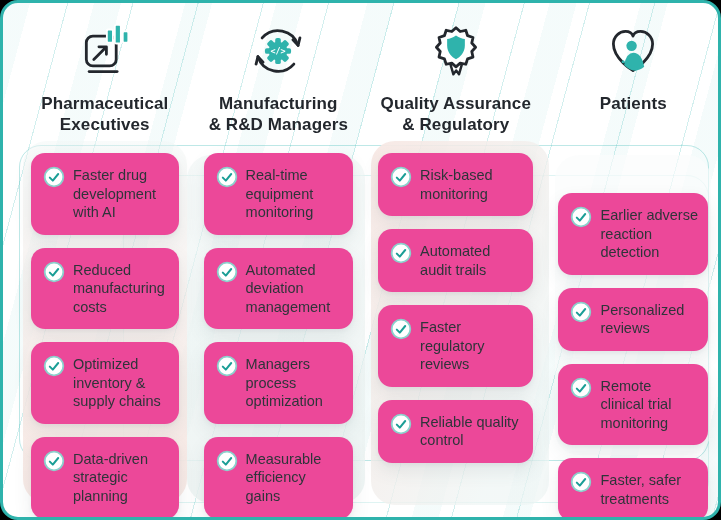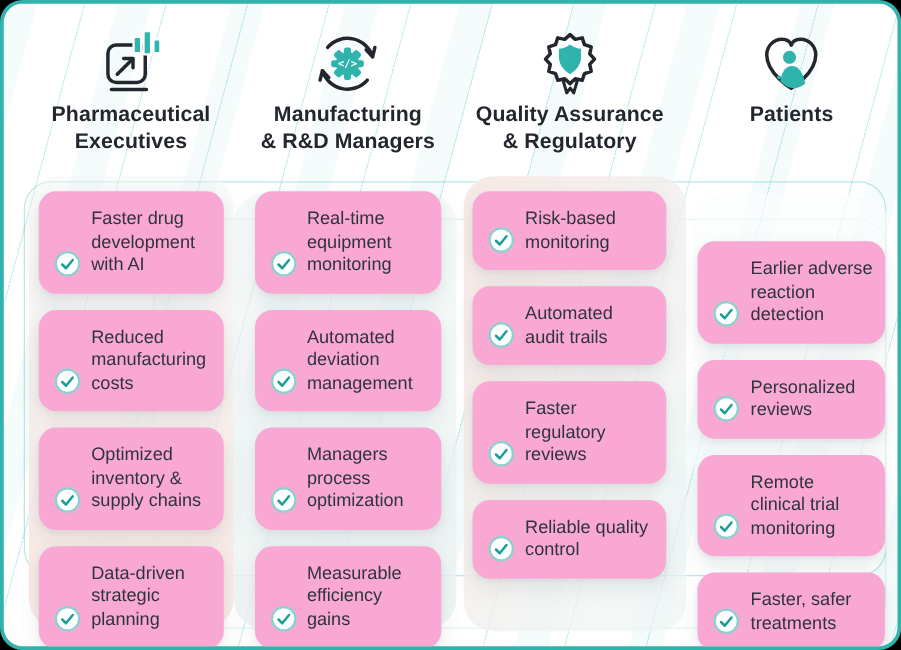--- a/index.html
+++ b/index.html
@@ -26,27 +26,27 @@
   .panel-3{left:368px;top:138px;width:178px;height:364px;
     background:linear-gradient(115deg, rgba(247,232,228,0.95) 0%, rgba(238,245,244,0.70) 80%);}
   .panel-4{left:552px;top:152px;width:156px;height:300px;background:rgba(250,252,252,0.65);}
 
   .content{position:relative;display:flex;gap:25px;padding:14px 10px 0 28px;}
   .col{display:flex;flex-direction:column;}
   .col-1{width:150px;} .col-2{width:152px;} .col-3{width:158px;} .col-4{width:152px;gap:40px;}
 
   .col-head{height:136px;display:flex;flex-direction:column;align-items:center;}
   .col-icon{width:56px;height:56px;margin-top:6px;display:flex;align-items:center;justify-content:center;}
-  .col-title{margin-top:3px;font-size:17px;line-height:1.22;font-weight:700;color:#23272d;
+  .col-title{margin-top:15px;font-size:17px;line-height:1.22;font-weight:700;color:#23272d;
              text-align:center;white-space:pre-line;letter-spacing:0.1px;}
 
   .cards{display:flex;flex-direction:column;gap:13px;}
-  .card{background:#f9a8d4;border-radius:14px;padding:13px 10px 13px 12px;
+  .card{background:#ec4899;border-radius:14px;padding:13px 10px 13px 12px;
         box-shadow:0 8px 18px rgba(70,85,95,0.10), 0 2px 4px rgba(70,85,95,0.06);
-        display:flex;align-items:flex-end;gap:8px;}
+        display:flex;align-items:flex-start;gap:8px;}
   .card-text{font-size:14.5px;line-height:1.28;color:#2f343a;font-weight:400;}
   .check{flex:0 0 auto;margin-top:0px;display:block;}
 </style>
 </head>
 <body>
 
 <svg width="0" height="0" style="position:absolute">
   <defs>
     <g id="ic-check">
       <circle cx="11" cy="11" r="9.3" fill="#ffffff" stroke="#8ad2cd" stroke-width="1.8"></circle>

